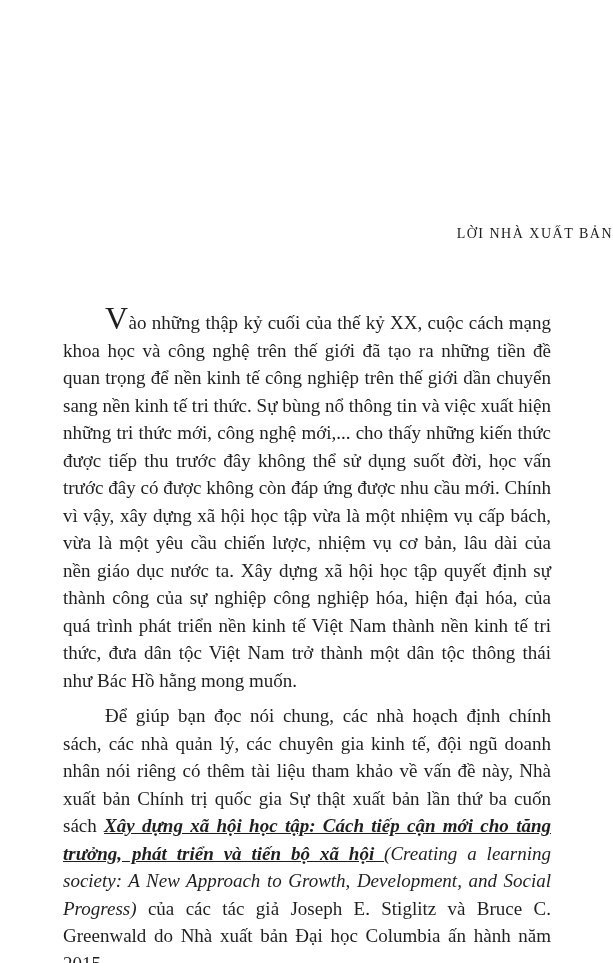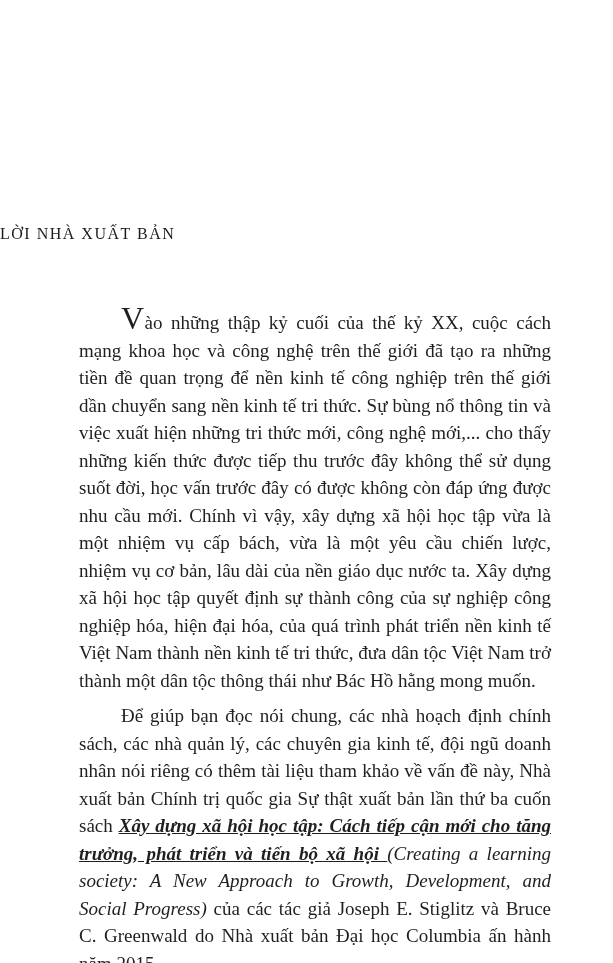--- a/index.html
+++ b/index.html
@@ -13,36 +13,36 @@
     height: 963px;
     background: #ffffff;
     overflow: hidden;
     font-family: "Liberation Serif", "DejaVu Serif", serif;
     color: #1f1f1f;
     box-sizing: border-box;
     padding-top: 221px;
   }
   .title {
     margin: 0 0 62px 0;
-    text-align: left;
-    font-size: 16px;
+    text-align: right;
+    font-size: 14px;
     font-weight: normal;
     letter-spacing: 1.5px;
     line-height: 26px;
     color: #1c1c1c;
   }
   .body-text {
     margin: 0 62px 0 63px;
     font-size: 19px;
     line-height: 27.5px;
     text-align: justify;
     text-justify: inter-word;
   }
   .para {
-    margin: 0 0 8px 16px;
+    margin: 0 0 8px 0;
     text-indent: 42px;
   }
   .para:last-child { margin-bottom: 0; }
   .run-normal { font-style: normal; font-weight: normal; }
   .run-bold-italic { font-style: italic; font-weight: bold; text-decoration: underline; }
   .run-italic { font-style: italic; font-weight: normal; }
   .run-initial {
     font-size: 32px;
     line-height: 0; 
     letter-spacing: 0.5px;

